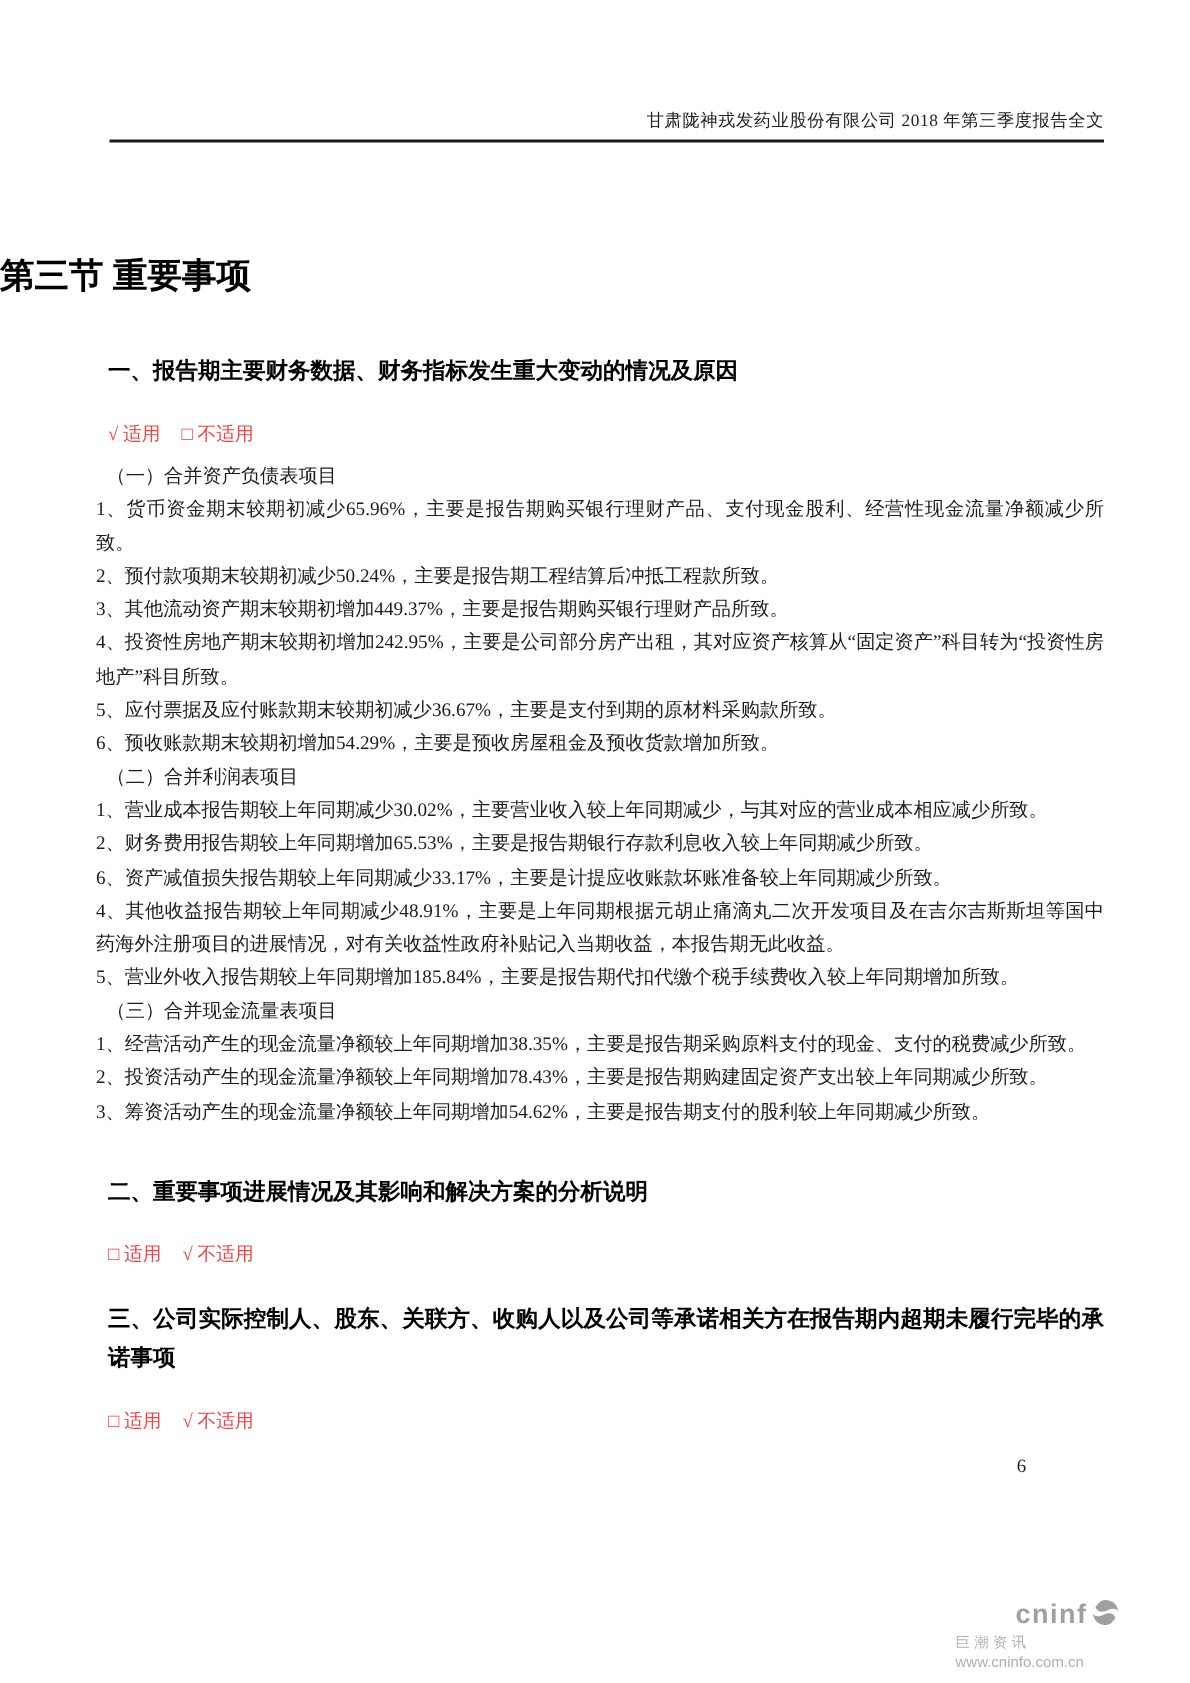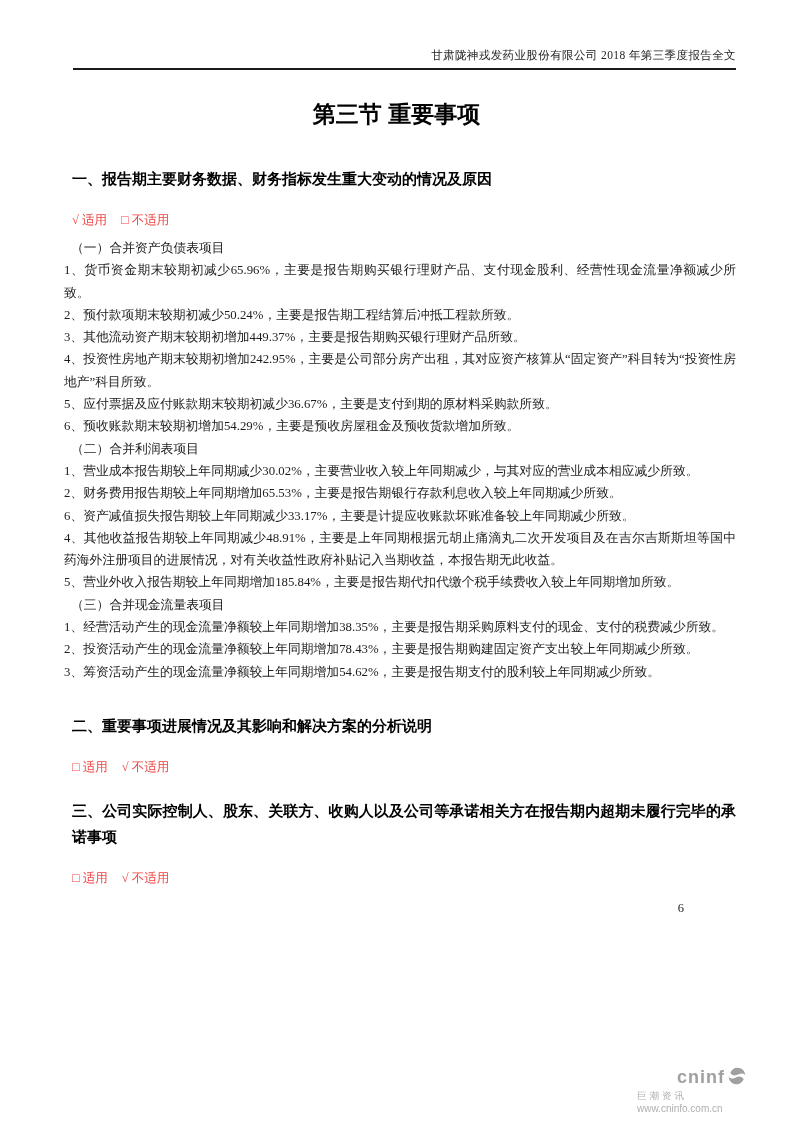--- a/index.html
+++ b/index.html
@@ -7,31 +7,31 @@
   .page {
     position: relative;
     width: 793px;
     height: 1122px;
     background: #ffffff;
     overflow: hidden;
     font-family: "Liberation Serif", "DejaVu Serif", serif;
     color: #1c1c1c;
   }
   .header {
-    margin: 48px 57px 0 73px;
+    margin: 73px 57px 0 73px;
     text-align: right;
     font-size: 11.5px;
     letter-spacing: 0.4px;
     color: #222;
     padding-bottom: 5px;
     border-bottom: 2px solid #1b1b1b;
   }
   .doc-title {
-    margin-top: 28px;
-    text-align: center;
+    margin-top: 72px;
+    text-align: left;
     font-family: "Liberation Sans", "DejaVu Sans", sans-serif;
     font-weight: bold;
     font-size: 23px;
     line-height: 32px;
     color: #000;
   }
   .content {
     margin: 0 57px 0 64px;
   }
   .section-heading {

